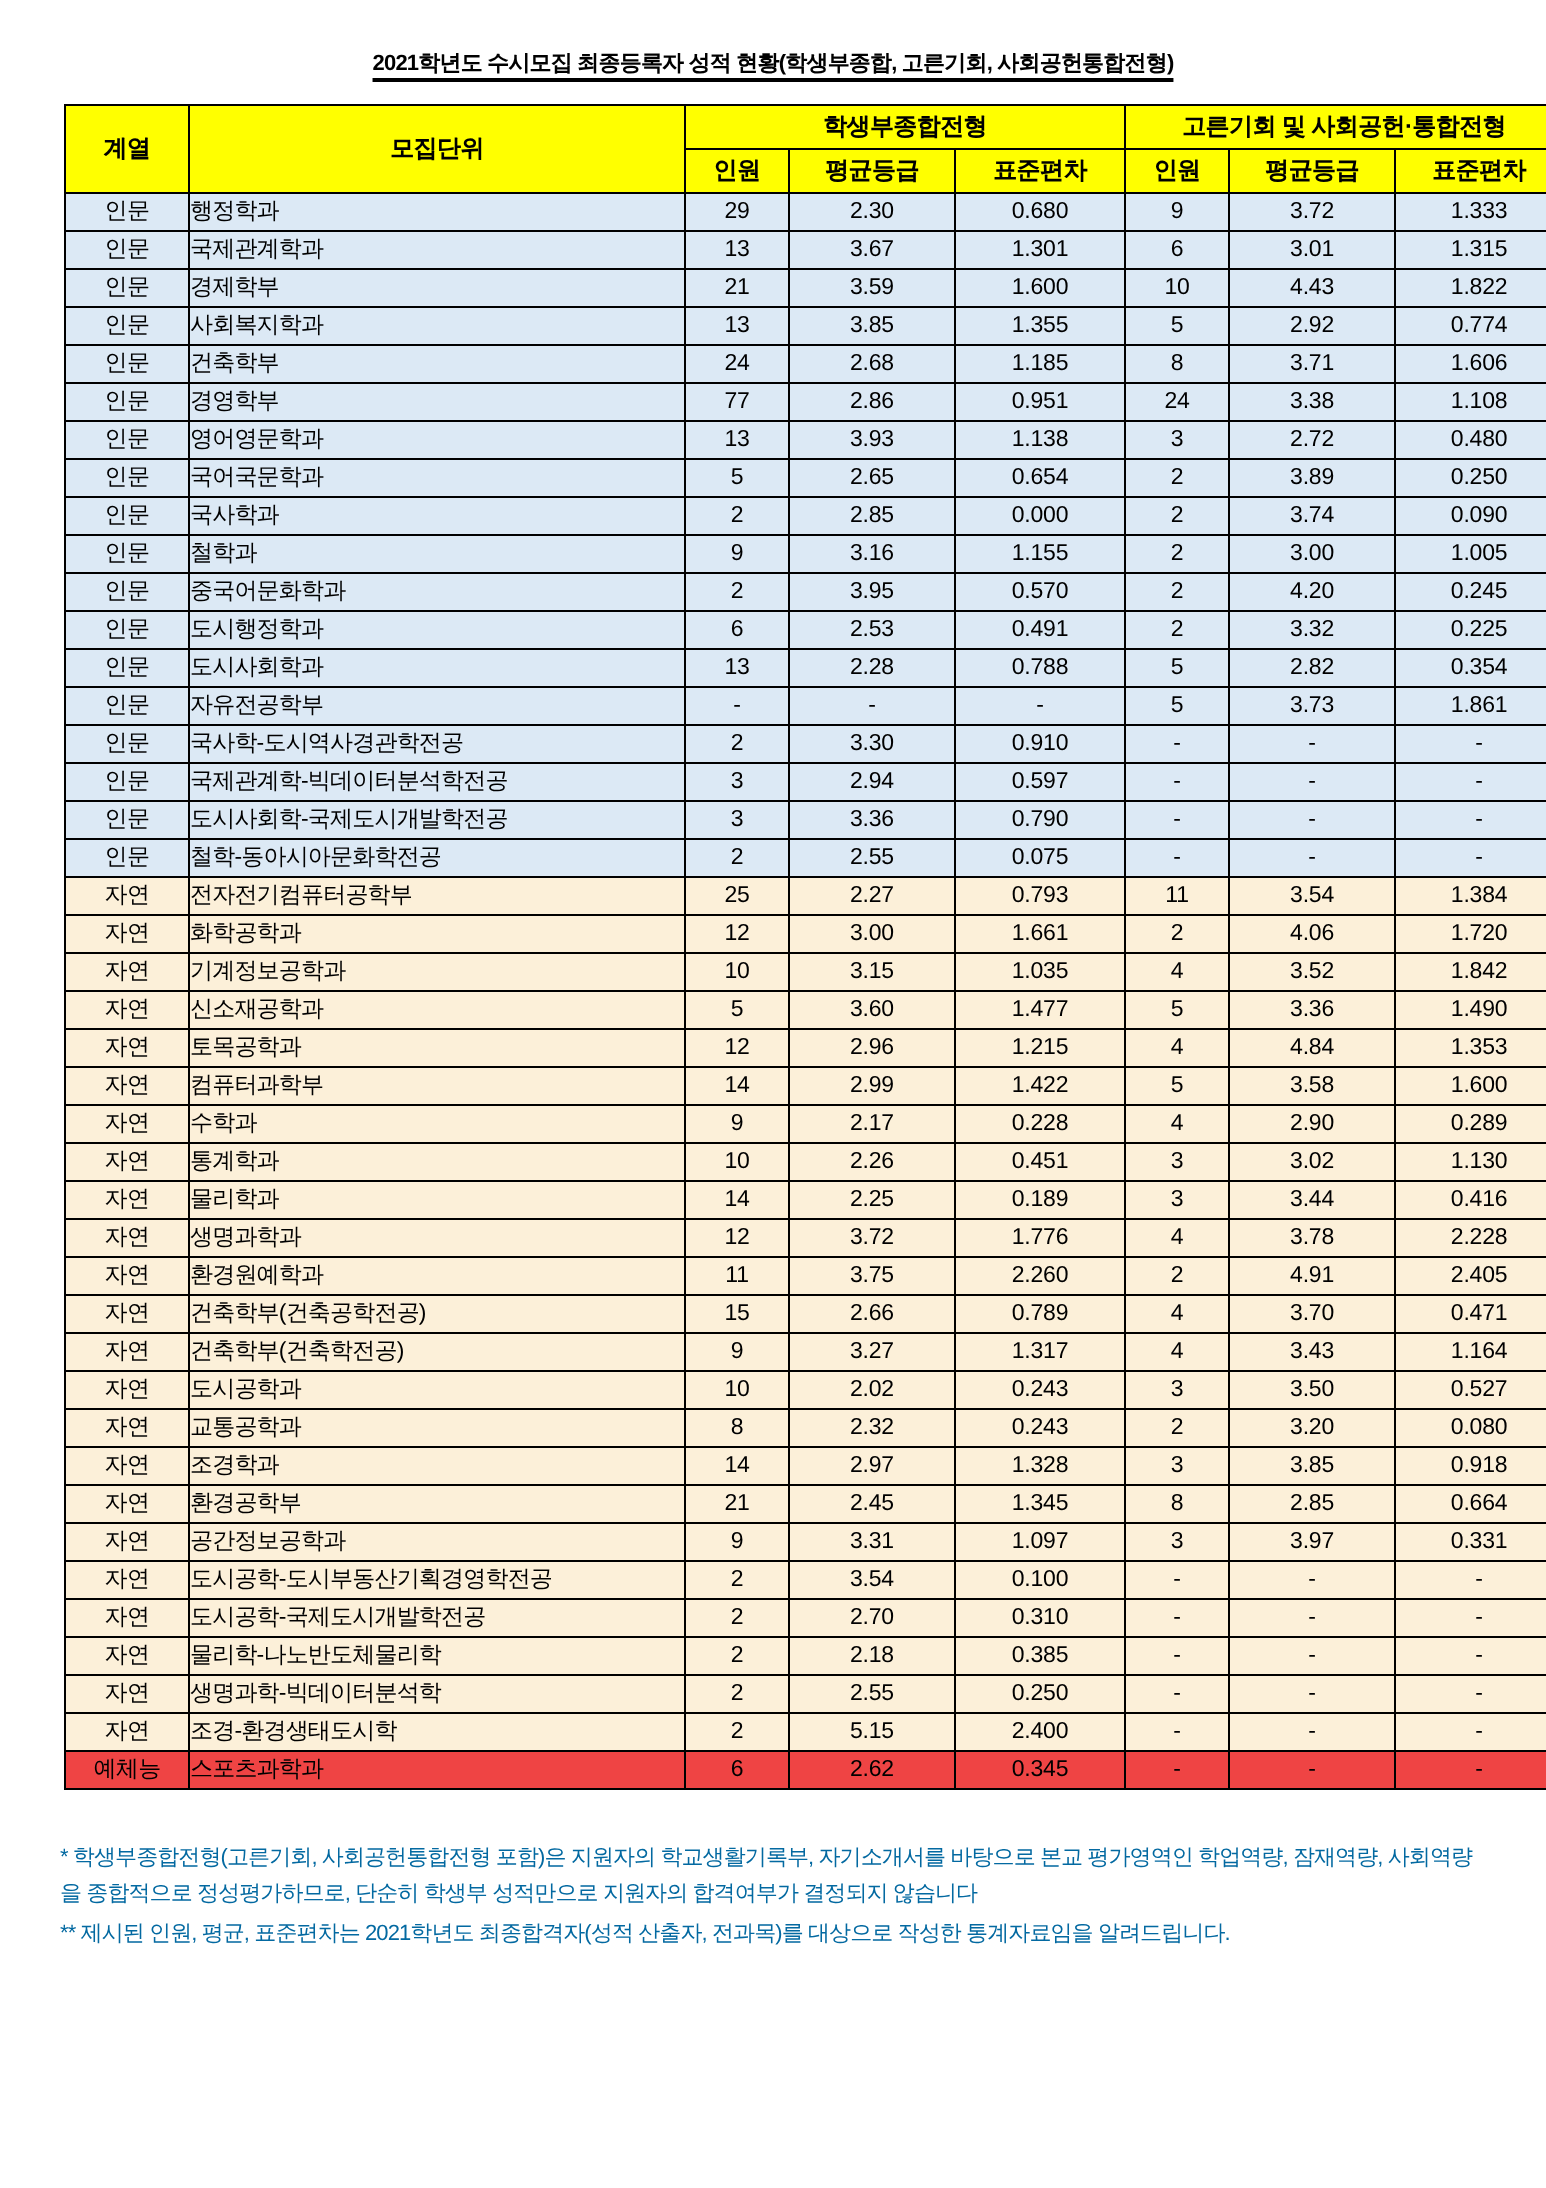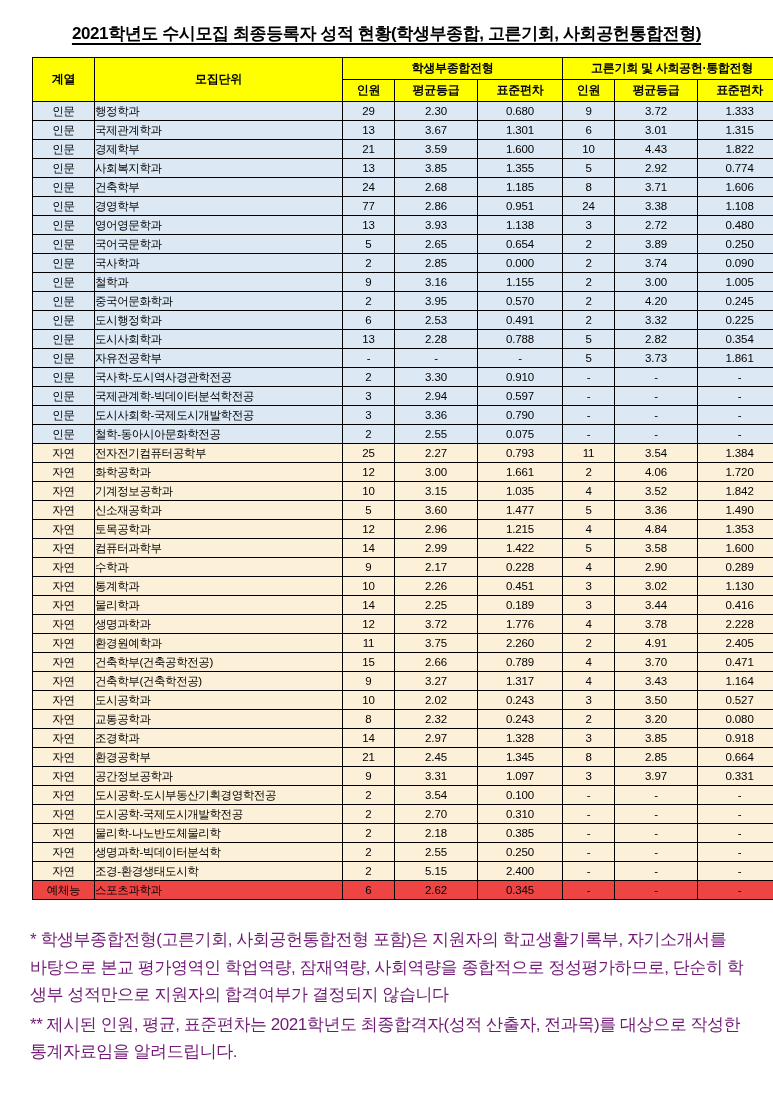--- a/index.html
+++ b/index.html
@@ -21,21 +21,21 @@
     box-sizing: border-box;
     padding: 0;
   }
   
   .title-wrap {
     padding: 22px 0 12px 0;
     text-align: center;
   }
   .doc-title {
     display: inline-block;
-    font-size: 17px;
+    font-size: 11px;
     font-weight: bold;
     letter-spacing: -0.4px;
     text-decoration: underline;
     text-underline-offset: 4px;
     text-decoration-thickness: 2px;
     white-space: nowrap;
   }
   
   .table-wrap {
     padding: 0 32px;
@@ -94,24 +94,24 @@
     letter-spacing: -0.1px;
   }
   
   tr.cat-humanities td { background: #DCE9F5; }
   tr.cat-natural    td { background: #FCF0D9; }
   tr.cat-arts       td { background: #ef4444; }
 
   
   .notes {
     padding: 26px 28px 0 30px;
-    font-size: 17px;
+    font-size: 11px;
     line-height: 1.62;
     letter-spacing: -0.45px;
-    color: #701a75;
+    color: #0369a1;
   }
   .notes p {
     margin: 0 0 2px 0;
   }
 </style>
 </head>
 <body>
 
 <div class="page">
 

